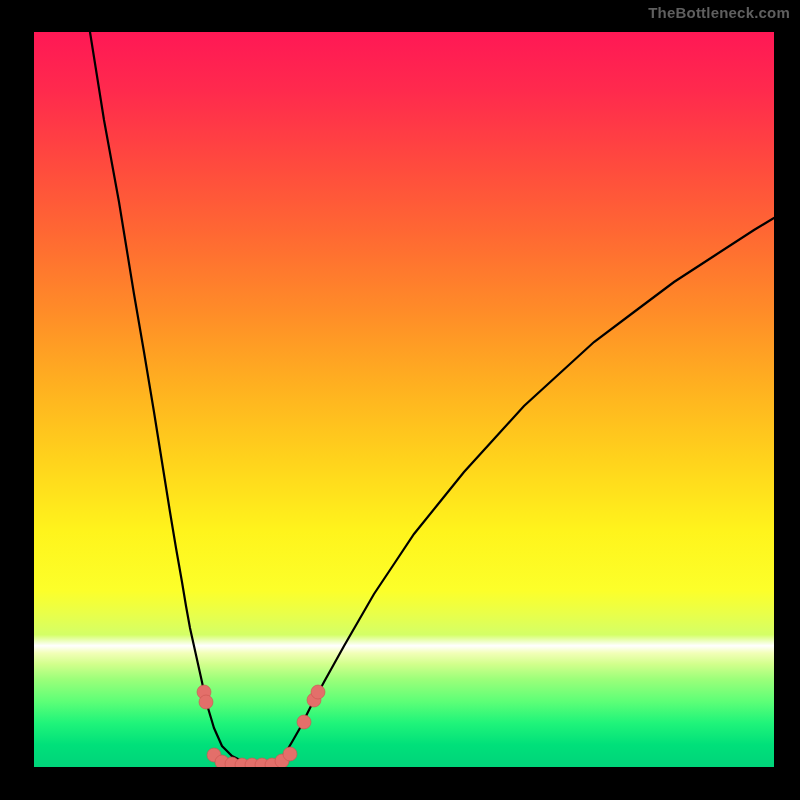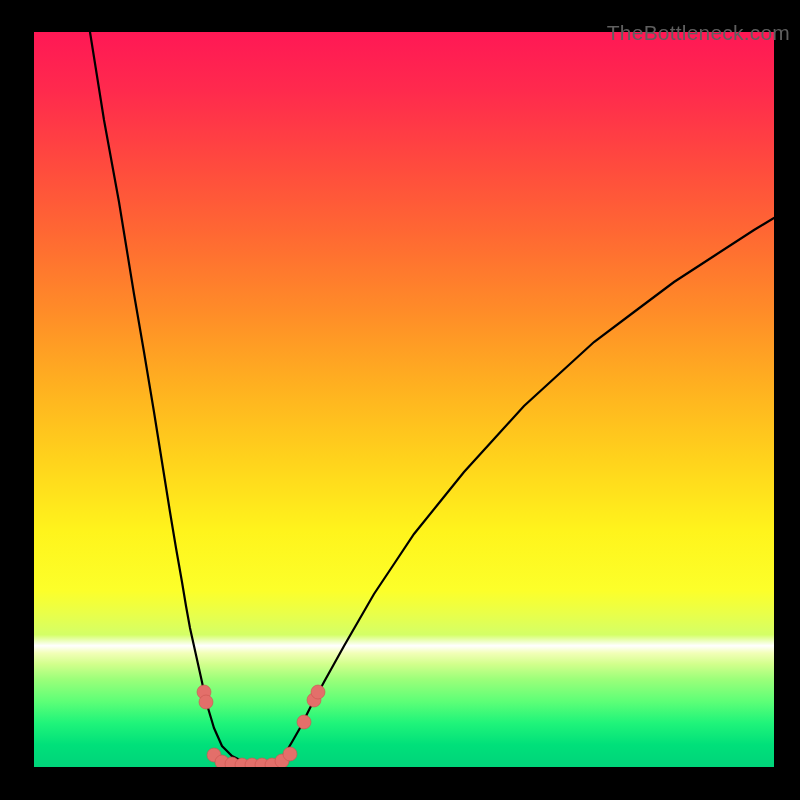--- a/index.html
+++ b/index.html
@@ -14,25 +14,25 @@
   .frame {
     position: absolute;
     top: 0;
     left: 0;
     width: 800px;
     height: 800px;
     background: #000;
   }
   .watermark {
     position: absolute;
-    top: 21px;
+    top: 4px;
     right: 10px;
     color: #5f5f5f;
-    font-size: 21px;
-    font-weight: 400;
+    font-size: 15px;
+    font-weight: 700;
     letter-spacing: 0.2px;
     z-index: 10;
   }
   .plot-area {
     position: absolute;
     left: 34px;
     top: 32px;
     width: 740px;
     height: 735px;
     overflow: hidden;

